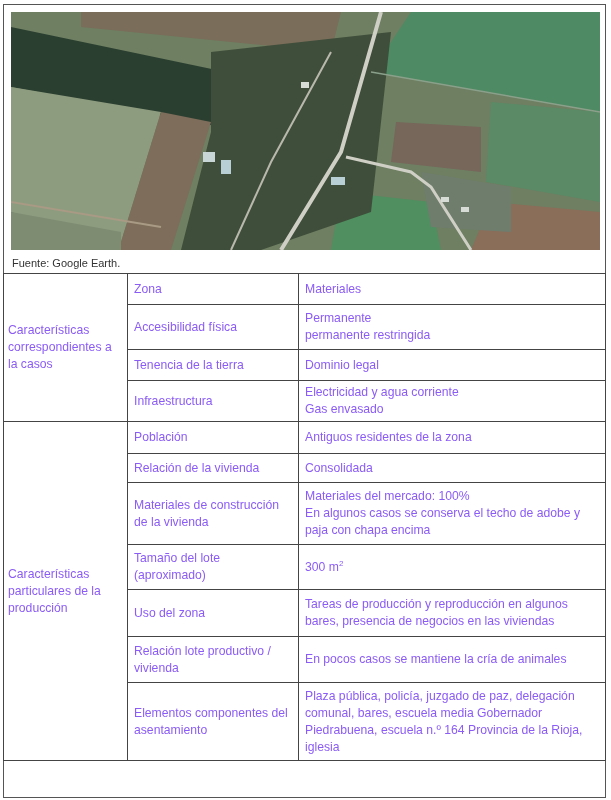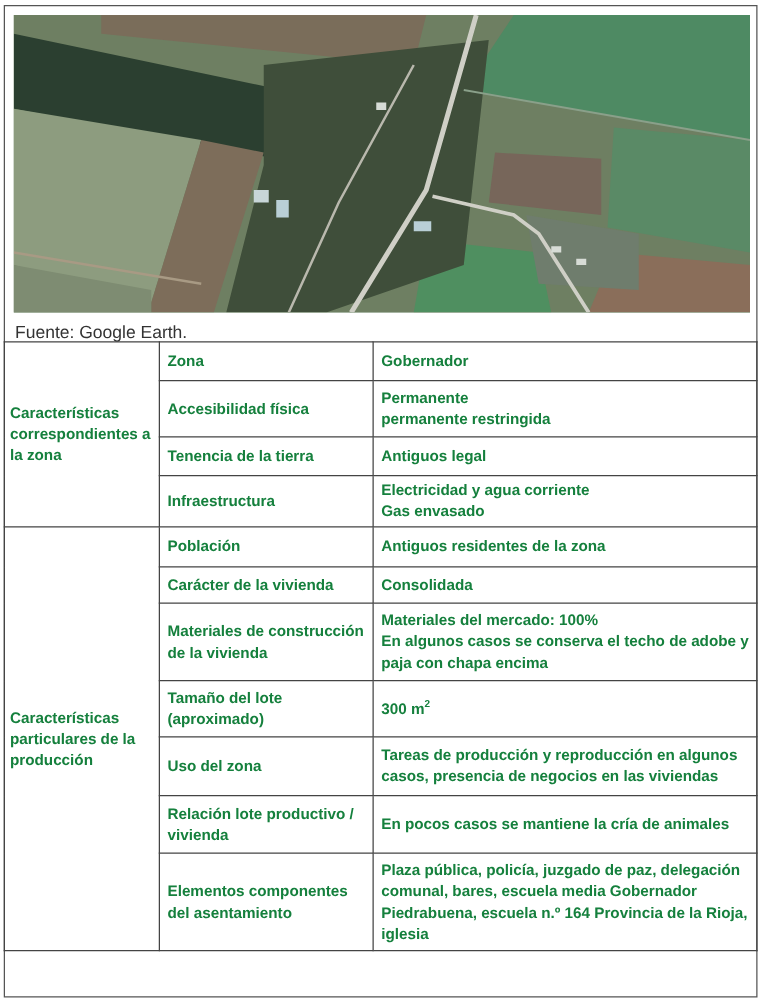--- a/index.html
+++ b/index.html
@@ -7,27 +7,27 @@
   body { font-family: "Liberation Sans", "DejaVu Sans", sans-serif; color: #2a2a2a; }
   .frame {
     position: absolute; left: 3px; top: 4px; width: 603px; height: 794px;
     border: 1.5px solid #555;
   }
   .photo {
     position: absolute; left: 7px; top: 7px; width: 589px; height: 238px;
     overflow: hidden; background: #5f7a5a;
   }
   .caption {
-    position: absolute; left: 8px; top: 252px; font-size: 14px; color: #333;
+    position: absolute; left: 8px; top: 252px; font-size: 11px; color: #333;
   }
   table {
     position: absolute; left: -1px; top: 268px; width: 603px;
     border-collapse: collapse; font-size: 12.2px; line-height: 17px;
   }
-  td { border: 1.3px solid #444; padding: 3px 6px; vertical-align: middle; color: #15803d; font-weight: bold; }
+  td { border: 1.3px solid #444; padding: 3px 6px; vertical-align: middle; color: #8b5cf6; }
   td.group { width: 124px; padding-left: 4px; }
   td.label { width: 171px; }
   td.sup sup { font-size: 8px; vertical-align: super; line-height: 0; }
   .line { display: block; }
 </style>
 </head>
 <body>
 
 <div class="frame">
   <div class="photo">
@@ -65,75 +65,75 @@
       <rect x="450" y="195" width="8" height="5" fill="#d7dcd6"></rect>
     </svg>
   </div>
 
   <div class="caption">Fuente: Google Earth.</div>
 
   <table>
 
     <tbody>
         <tr style="height:31px">
-      <td class="group" rowspan="4">Características correspondientes a la zona</td>
+      <td class="group" rowspan="4">Características correspondientes a la casos</td>
       <td class="label">Zona</td>
       <td>
-            <span class="line">Gobernador</span>
+            <span class="line">Materiales</span>
           </td>
     </tr>
     <tr style="height:45px">
       <td class="label">Accesibilidad física</td>
       <td>
         <span class="line">Permanente</span>
         <span class="line">permanente restringida</span>
       </td>
     </tr>
     <tr style="height:31px">
       <td class="label">Tenencia de la tierra</td>
       <td>
-            <span class="line">Antiguos legal</span>
+            <span class="line">Dominio legal</span>
           </td>
     </tr>
     <tr style="height:34px">
       <td class="label">Infraestructura</td>
       <td>
         <span class="line">Electricidad y agua corriente</span>
         <span class="line">Gas envasado</span>
       </td>
     </tr>
 
     <tr style="height:32px">
       <td class="group" rowspan="7">Características particulares de la producción</td>
       <td class="label">Población</td>
       <td>
             <span class="line">Antiguos residentes de la zona</span>
           </td>
     </tr>
     <tr style="height:29px">
-      <td class="label">Carácter de la vivienda</td>
+      <td class="label">Relación de la vivienda</td>
       <td>
             <span class="line">Consolidada</span>
           </td>
     </tr>
     <tr style="height:62px">
       <td class="label">Materiales de construcción de la vivienda</td>
       <td>
         <span class="line">Materiales del mercado: 100%</span>
         <span class="line">En algunos casos se conserva el techo de adobe y paja con chapa encima</span>
       </td>
     </tr>
     <tr style="height:45px">
       <td class="label">Tamaño del lote (aproximado)</td>
       <td class="sup"><span>300 m</span><sup>2</sup></td>
     </tr>
     <tr style="height:47px">
       <td class="label">Uso del zona</td>
       <td>
-            <span class="line">Tareas de producción y reproducción en algunos casos, presencia de negocios en las viviendas</span>
+            <span class="line">Tareas de producción y reproducción en algunos bares, presencia de negocios en las viviendas</span>
           </td>
     </tr>
     <tr style="height:46px">
       <td class="label">Relación lote productivo / vivienda</td>
       <td>
             <span class="line">En pocos casos se mantiene la cría de animales</span>
           </td>
     </tr>
     <tr style="height:78px">
       <td class="label">Elementos componentes del asentamiento</td>

